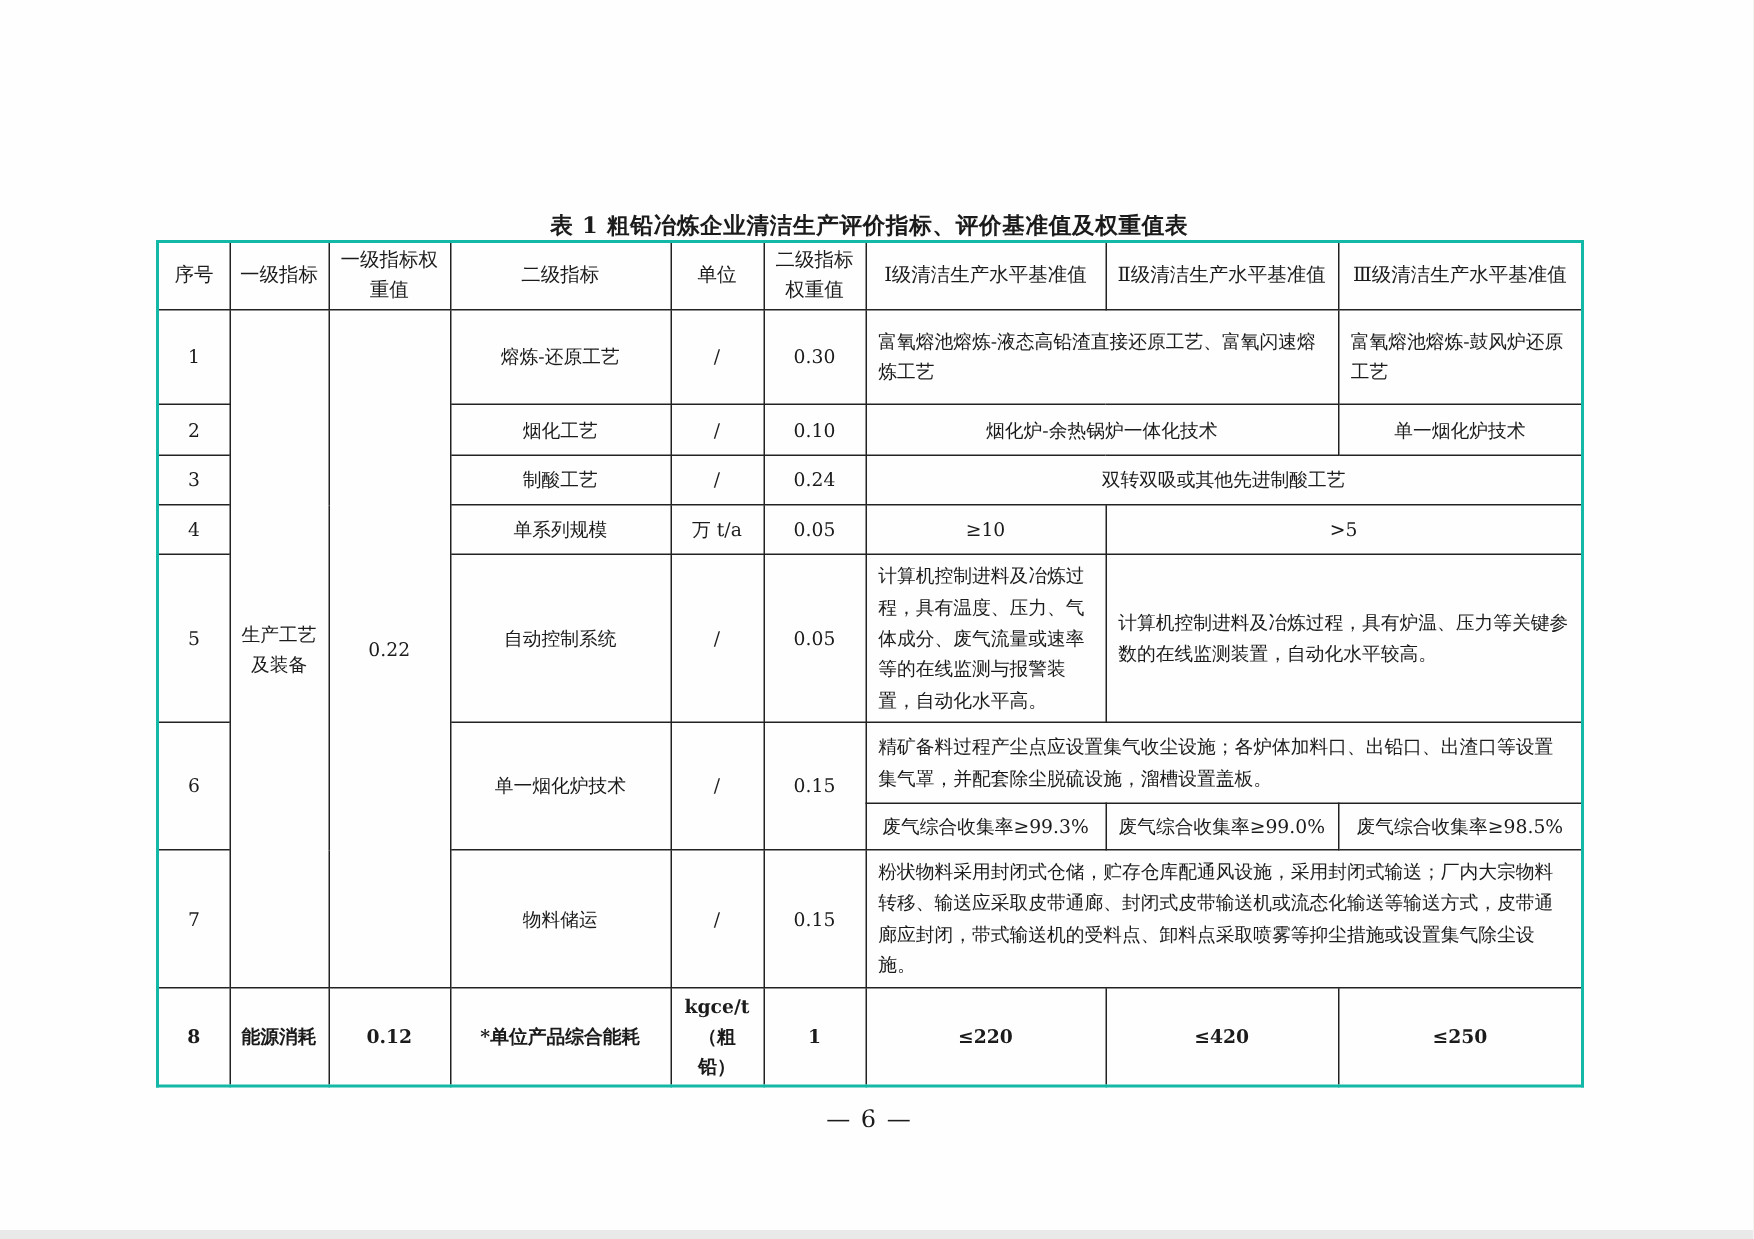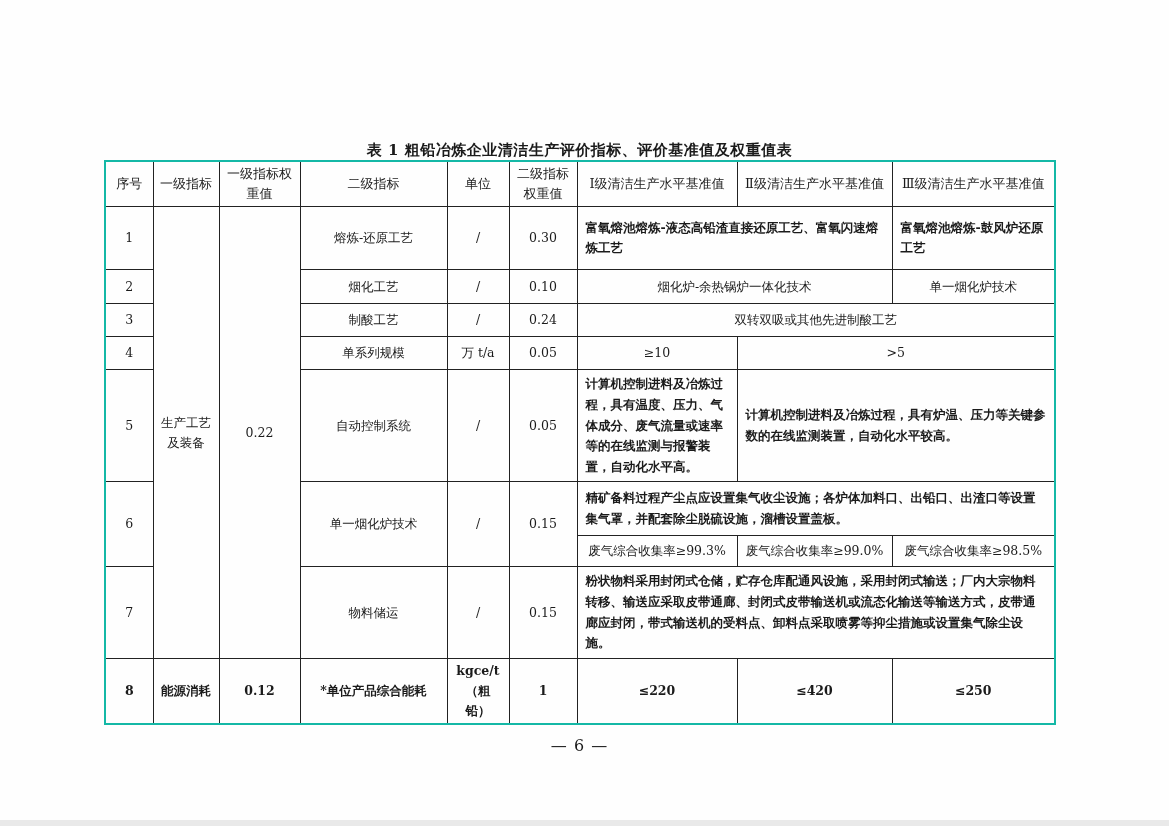--- a/index.html
+++ b/index.html
@@ -44,21 +44,20 @@
   }
   table.eval td.th {
     font-size: 13px;
     line-height: 1.55;
     padding: 2px 4px;
   }
   table.eval td.left {
     text-align: left;
     padding: 4px 8px;
     line-height: 1.65;
-    font-weight: bold;
   }
   
   tr.h-head  td { height: 43px; }
   tr.h-r1    td { height: 63px; }
   tr.h-r2    td { height: 34px; }
   tr.h-r3    td { height: 33px; }
   tr.h-r4    td { height: 33px; }
   tr.h-r5    td { height: 97px; }
   tr.h-r6a   td { height: 54px; }
   tr.h-r6b   td { height: 31px; }

